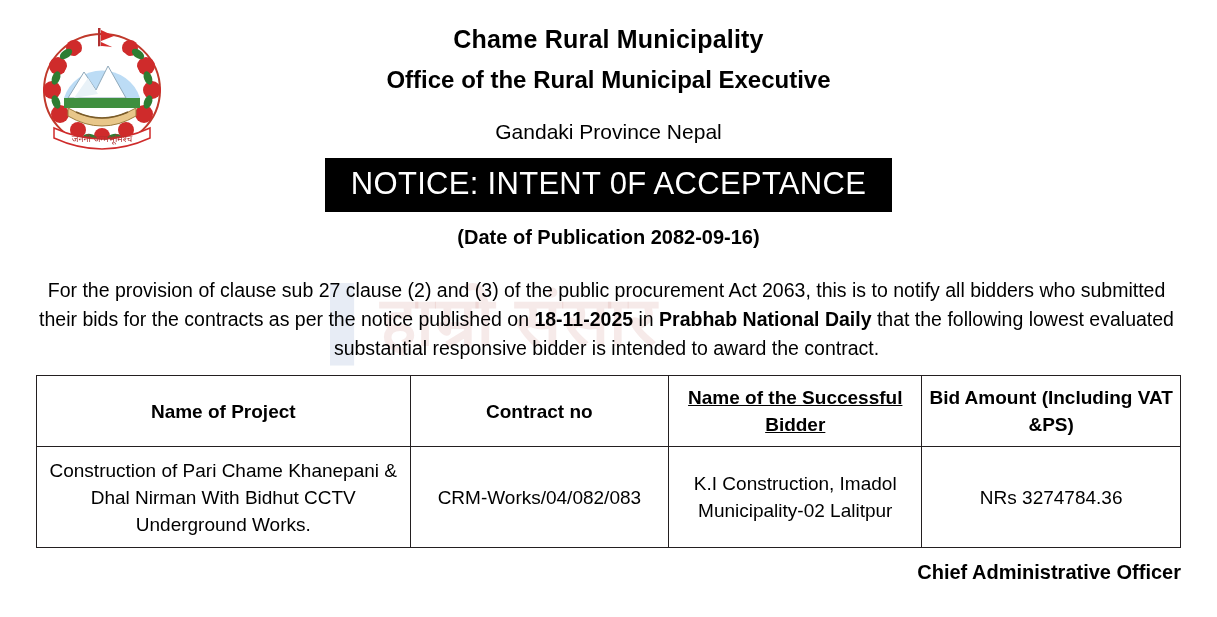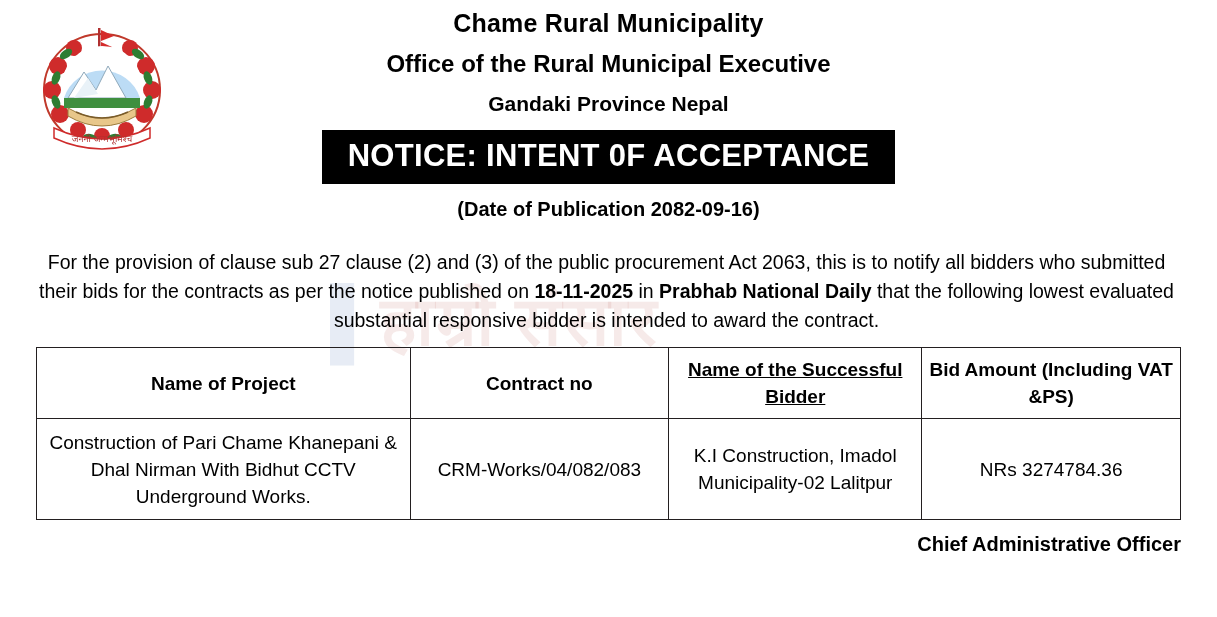--- a/index.html
+++ b/index.html
@@ -51,21 +51,21 @@
   .emblem {
     position: absolute;
     left: 38px;
     top: 24px;
     width: 128px;
     height: 128px;
     z-index: 3;
   }
   
   .header {
-    padding-top: 6px;
+    padding-top: 22px;
     text-align: center;
   }
   .org-line1 {
     font-size: 25px;
     font-weight: bold;
     letter-spacing: 0.2px;
     line-height: 34px;
   }
   .org-line2 {
     font-size: 24px;
@@ -74,34 +74,34 @@
     margin-top: 4px;
   }
   .org-line3 {
     font-size: 21px;
     font-weight: bold;
     line-height: 32px;
     margin-top: 3px;
   }
   .org-line4 {
     font-size: 21px;
-    font-weight: bold;
+    font-weight: normal;
     line-height: 32px;
-    margin-top: 4px;
+    margin-top: 16px;
   }
   .notice-banner-wrap {
     margin-top: 10px;
     text-align: center;
   }
   .notice-banner {
     display: inline-block;
     background: #000000;
     color: #ffffff;
     font-size: 31px;
-    font-weight: bold;
+    font-weight: normal;
     padding: 7px 26px 9px 26px;
     letter-spacing: 0.3px;
     line-height: 38px;
   }
   .pub-date {
     text-align: center;
     font-size: 20px;
     font-weight: bold;
     margin-top: 11px;
     line-height: 28px;

